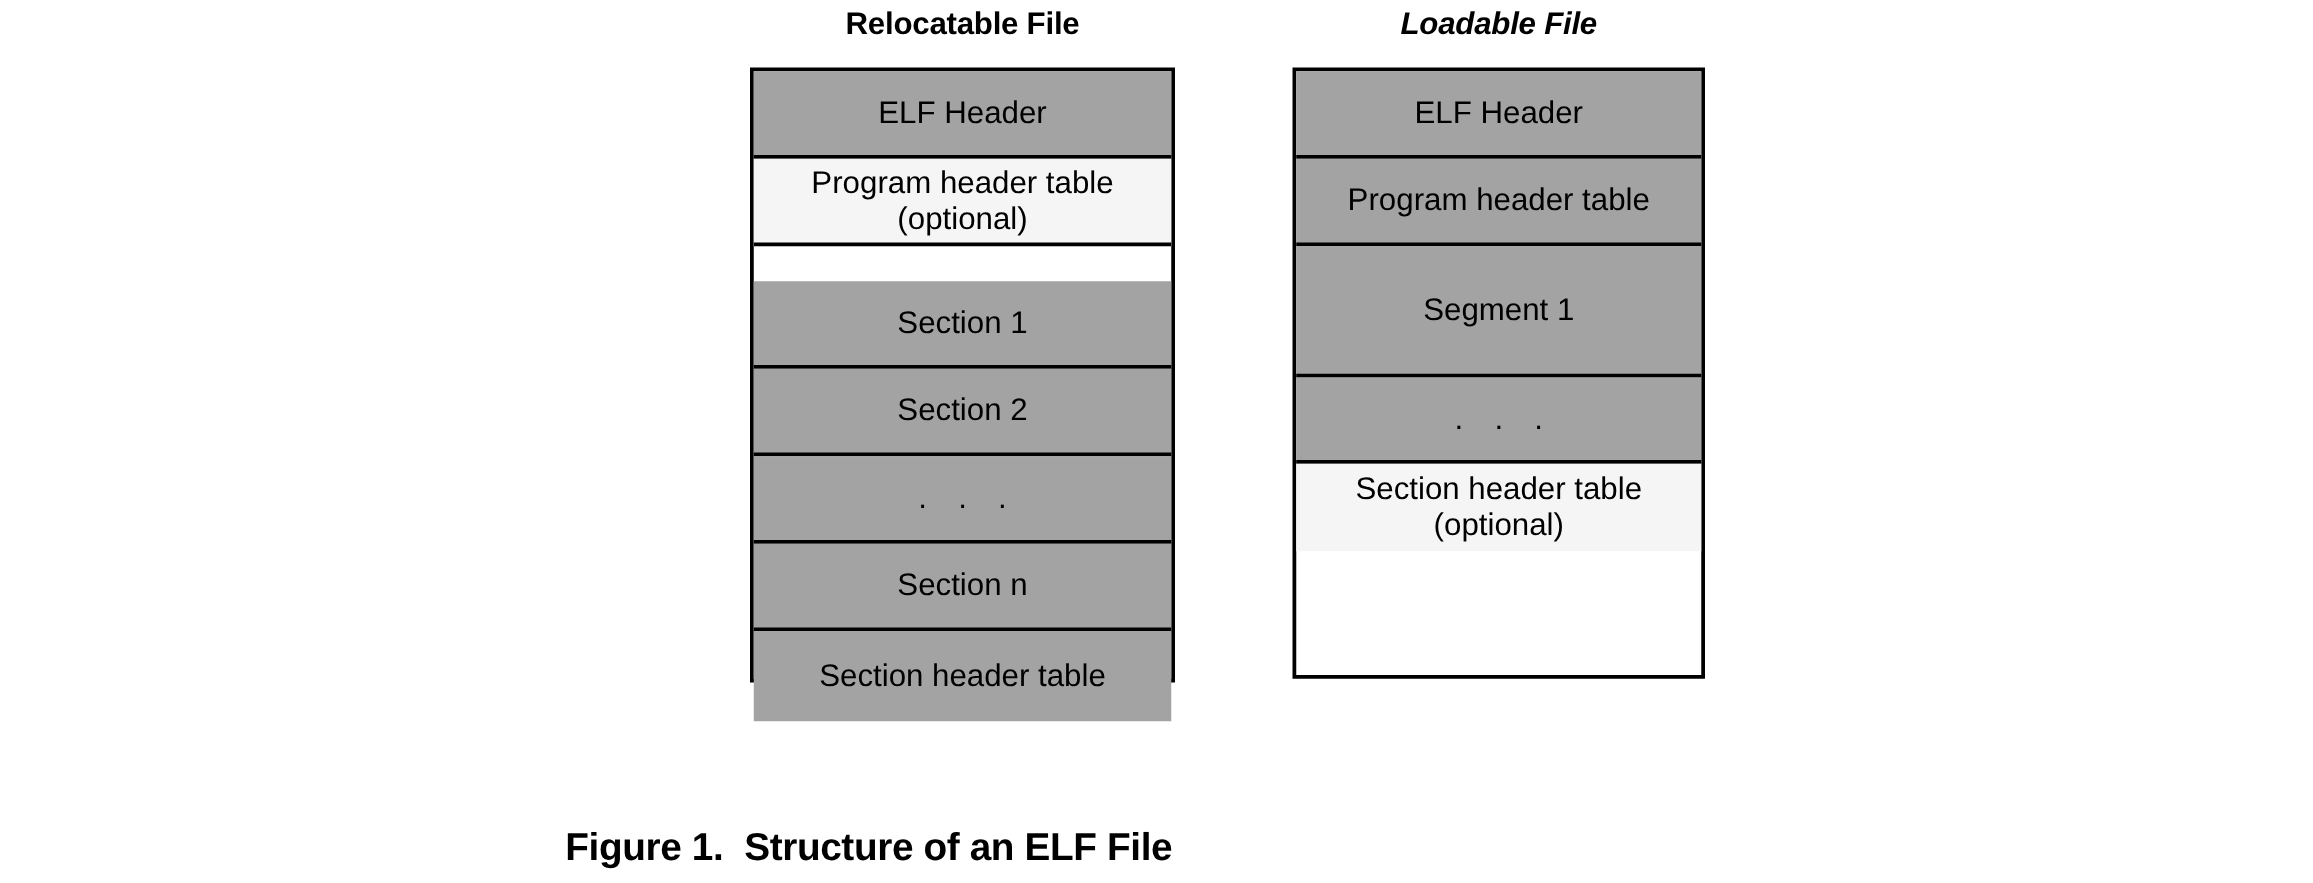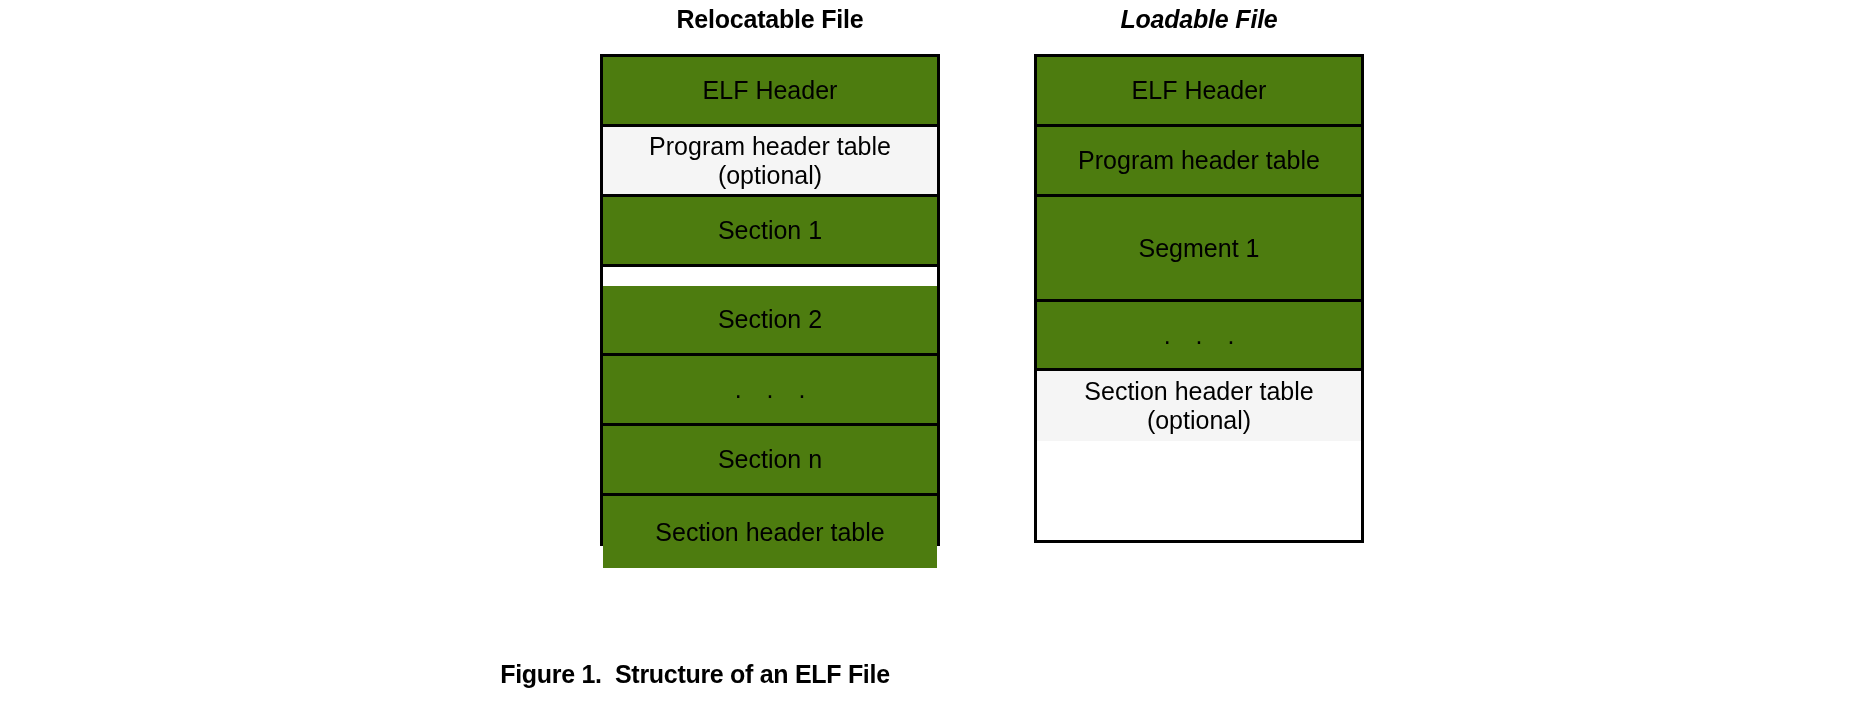--- a/index.html
+++ b/index.html
@@ -65,21 +65,21 @@
     height: 489px;
   }
 
   .file-row {
     box-sizing: border-box;
     display: flex;
     align-items: center;
     justify-content: center;
     text-align: center;
     border-bottom: 3px solid #000000;
-    background: #4d7c0f;
+    background: #a3a3a3;
     font-family: "Liberation Sans", sans-serif;
     font-size: 25px;
     line-height: 29px;
     color: #000000;
     padding: 0 6px;
     overflow: hidden;
   }
   .file-row:last-child {
     border-bottom: none;
   }
@@ -97,21 +97,21 @@
 
   
   #figure-caption {
     position: absolute;
     left: 0;
     top: 660px;
     width: 1390px;
     text-align: center;
     font-family: "Liberation Sans Narrow", "Liberation Sans", sans-serif;
     font-weight: bold;
-    font-size: 25px;
+    font-size: 31px;
     letter-spacing: -0.3px;
     white-space: pre;
     color: #000000;
   }
 </style>
 </head>
 <body>
 
 <div id="figure-root">
 
@@ -120,24 +120,24 @@
   <div class="col-title" id="title-loadable">Loadable File</div>
 
   <div class="file-column" id="column-relocatable">
       <div class="file-row" style="height: 70px;">
         <span class="row-label">ELF Header</span>
       </div>
       <div class="file-row shaded" style="height: 70px;">
         <span class="row-label">Program header table
 (optional)</span>
       </div>
-      <div class="file-row" style="height: 70px;">
+      <div class="file-row" style="height: 70px; margin-top: 28px;">
         <span class="row-label">Section 1</span>
       </div>
-      <div class="file-row" style="height: 70px; margin-top: 19px;">
+      <div class="file-row" style="height: 70px;">
         <span class="row-label">Section 2</span>
       </div>
       <div class="file-row" style="height: 70px;">
         <span class="row-label ellipsis">. . .</span>
       </div>
       <div class="file-row" style="height: 70px;">
         <span class="row-label">Section n</span>
       </div>
       <div class="file-row" style="height: 72px;">
         <span class="row-label">Section header table</span>

